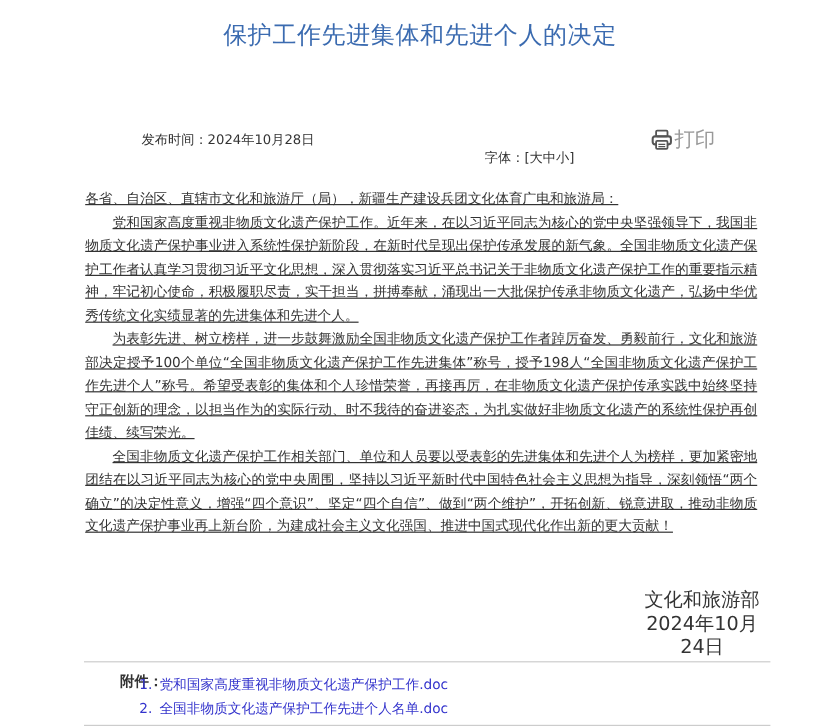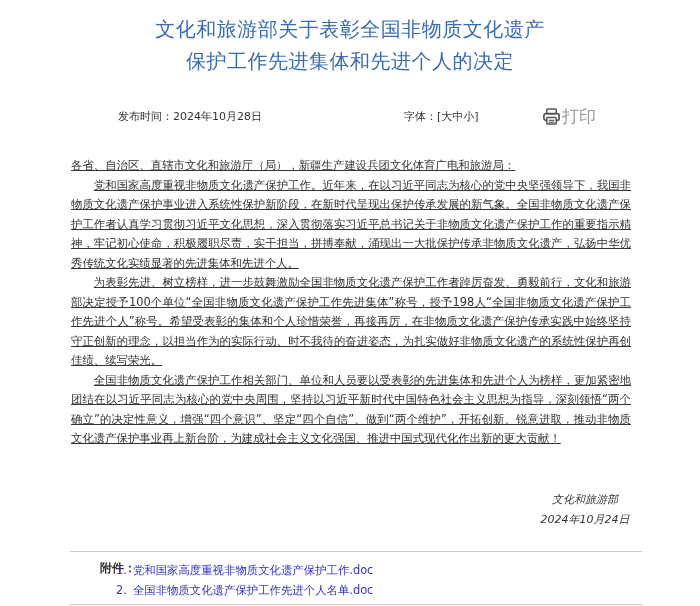--- a/index.html
+++ b/index.html
@@ -36,21 +36,21 @@
     color: #333;
   }
   .meta-date {
     position: absolute;
     left: 118px;
     top: 4px;
   }
   .meta-font {
     position: absolute;
     left: 404px;
-    top: 4px;
+    top: 19px;
   }
   .meta-font .size-btn {
     cursor: pointer;
   }
   .print-btn {
     position: absolute;
     left: 542px;
     top: 0px;
     display: flex;
     align-items: center;
@@ -79,24 +79,23 @@
   }
   .content p.indent {
     text-indent: 2em;
   }
   .signature {
     position: absolute;
     top: 490px;
     left: 530px;
     width: 110px;
     text-align: center;
-    font-size: 11px;
+    font-size: 16px;
     line-height: 19.5px;
     color: #333;
-    font-style: italic;
   }
   .sep {
     position: absolute;
     left: 70px;
     width: 572px;
     height: 0;
     border-top: 1px solid #cccccc;
   }
   .sep.top { top: 551px; }
   .sep.bottom { top: 604px; }
@@ -123,21 +122,20 @@
     cursor: pointer;
   }
   .attach-item .num {
     margin-right: 6px;
   }
 </style>
 </head>
 <body>
 
 <div class="title">
-  <div>文化和旅游部关于表彰全国非物质文化遗产</div>
   <div>保护工作先进集体和先进个人的决定</div>
 </div>
 
 <div class="meta-row">
   <div class="meta-date">
     <span>发布时间：</span><span>2024年10月28日</span>
   </div>
   <div class="meta-font">
     <span>字体：</span><span>[</span><span class="size-btn">大</span><span class="size-btn">中</span><span class="size-btn">小</span><span>]</span>
   </div>

